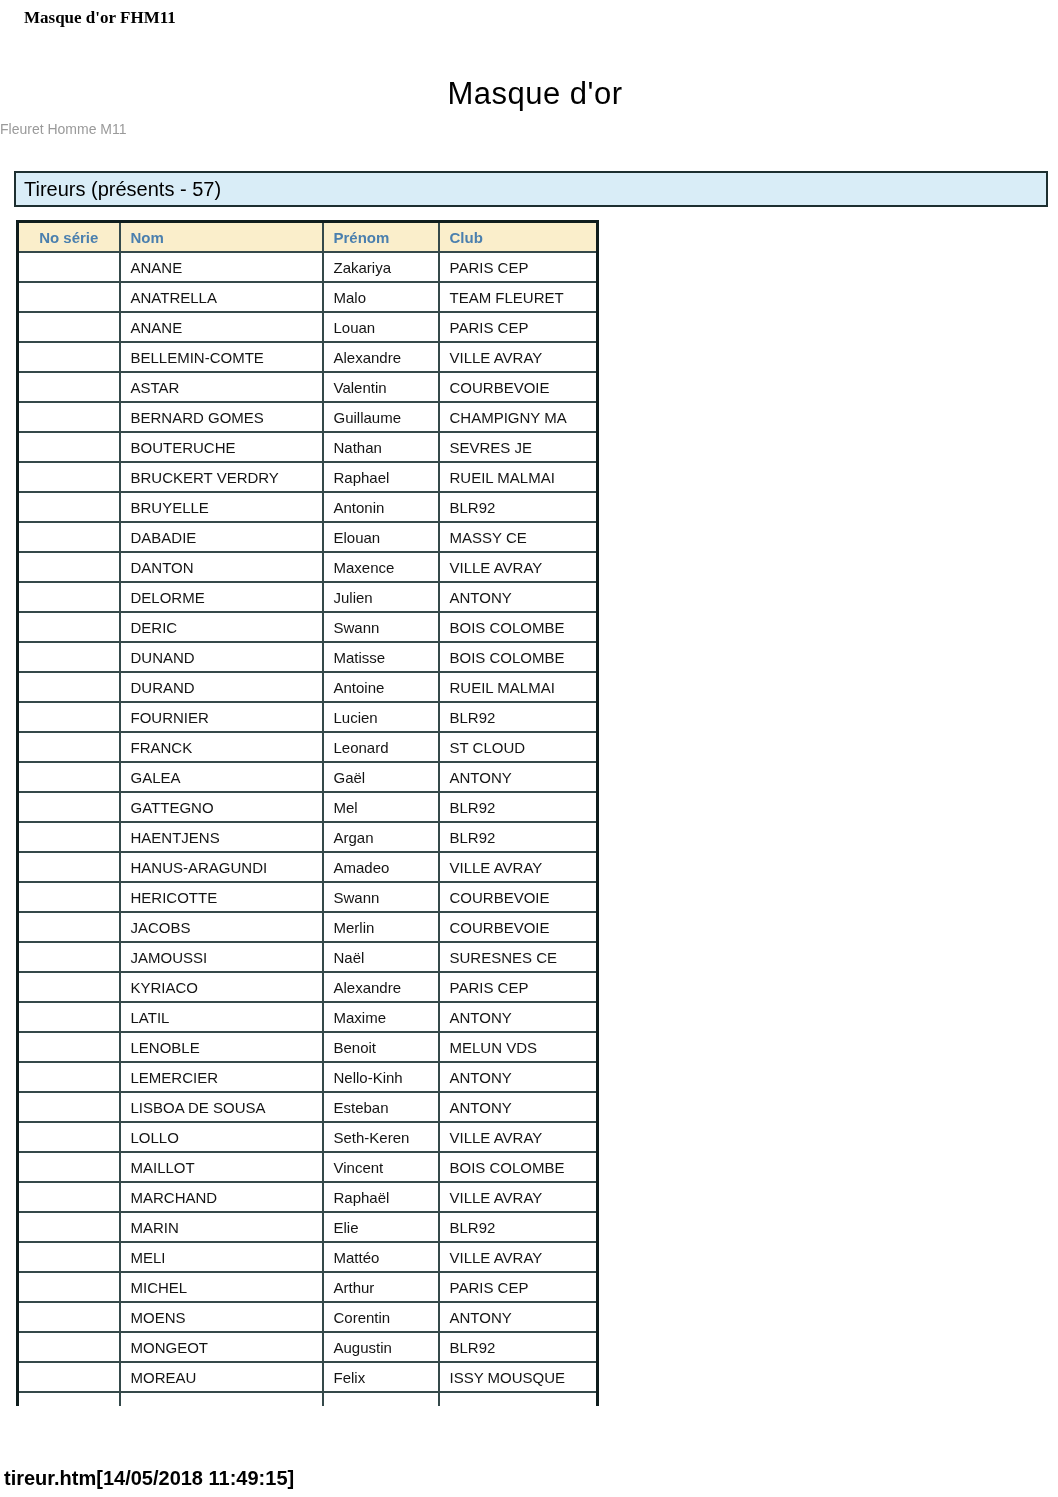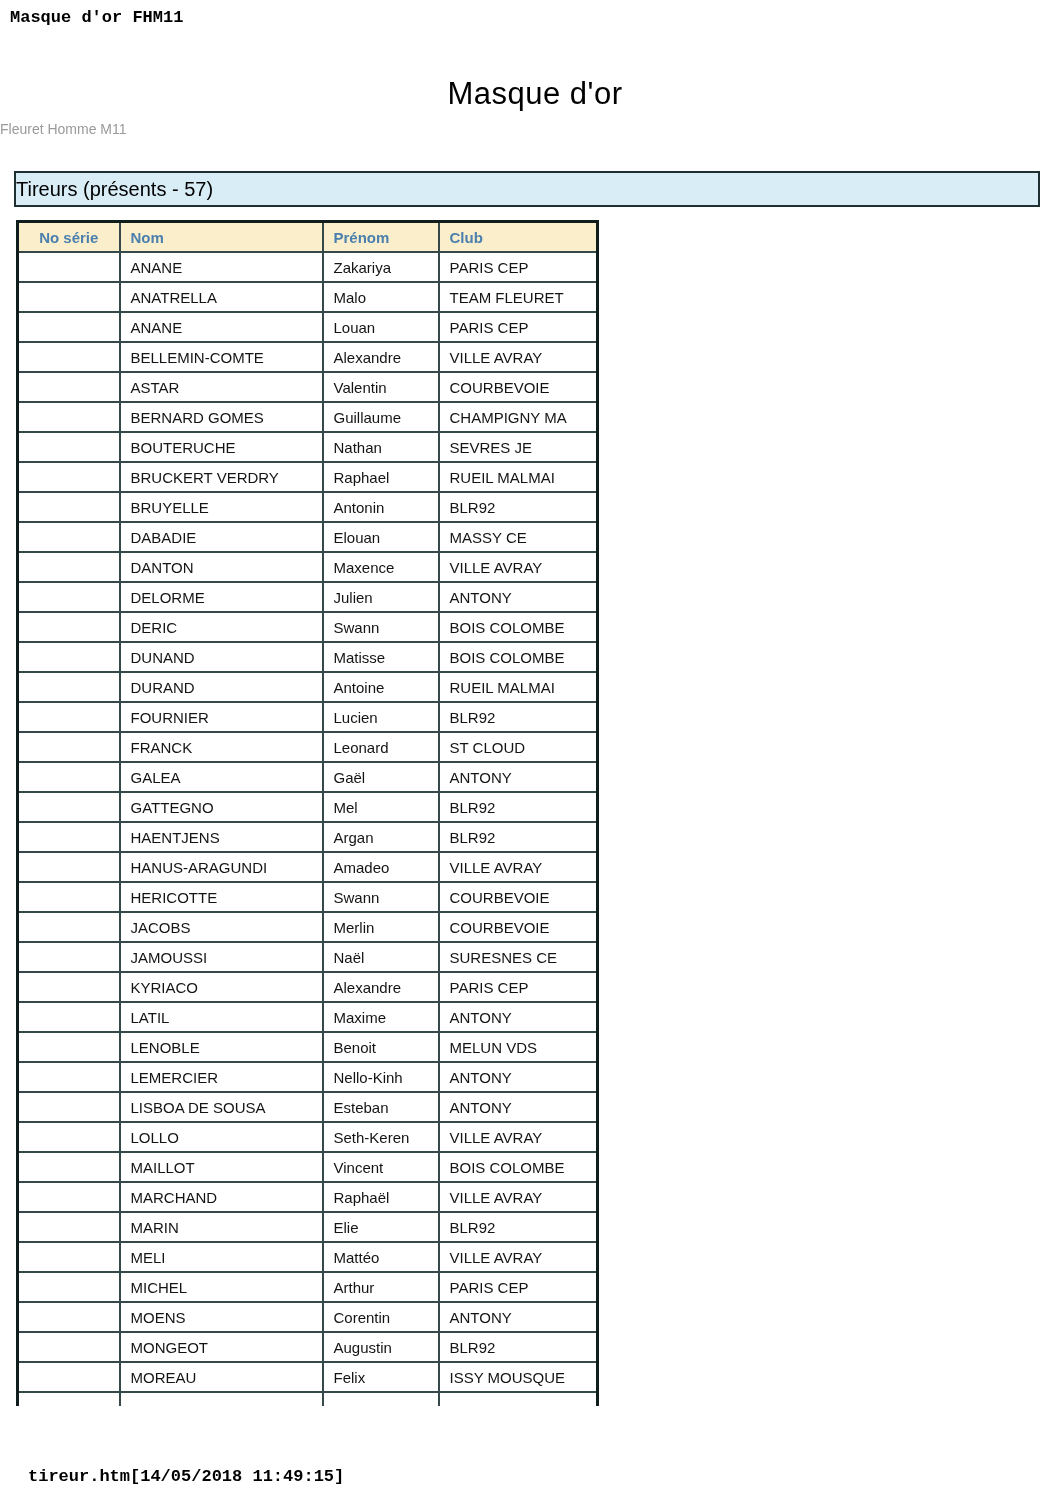--- a/index.html
+++ b/index.html
@@ -11,22 +11,22 @@
     width: 1058px;
     height: 1497px;
     position: relative;
     overflow: hidden;
     font-family: "Liberation Sans", sans-serif;
     color: #000;
   }
   .print-header {
     position: absolute;
     top: 8px;
-    left: 10px;
-    font-family: Liberation Mono, monospace;
+    left: 24px;
+    font-family: Liberation Serif, serif;
     font-weight: bold;
     font-size: 17px;
     color: #000;
   }
   .page-title {
     position: absolute;
     top: 70px;
     left: 0;
     width: 100%;
     margin: 6px;
@@ -48,21 +48,21 @@
   .section-banner {
     position: absolute;
     top: 171px;
     left: 14px;
     width: 1022px;
     height: 32px;
     background: var(--banner-bg, #d9edf7);
     border: 2px solid var(--banner-border, #1d2f30);
     display: flex;
     align-items: center;
-    padding-left: 0;
+    padding-left: 8px;
     box-sizing: content-box;
     font-size: 20px;
     color: #000;
   }
   table.tireurs {
     position: absolute;
     top: 220px;
     left: 16px;
     border-collapse: collapse;
     table-layout: fixed;
@@ -96,24 +96,24 @@
     color: #141414;
     background: #ffffff;
   }
   table.tireurs tr.cut-row td {
     height: 13px;
     border-bottom: none;
   }
   .print-footer {
     position: absolute;
     top: 1467px;
-    left: 28px;
-    font-family: Liberation Mono, monospace;
+    left: 4px;
+    font-family: Liberation Sans, sans-serif;
     font-weight: bold;
-    font-size: 17px;
+    font-size: 20px;
     color: #000;
   }
 </style>
 </head>
 <body>
 
 <div class="print-header">Masque d'or FHM11</div>
 
 <h1 class="page-title">Masque d'or</h1>
 <div class="page-subtitle">Fleuret Homme M11</div>

